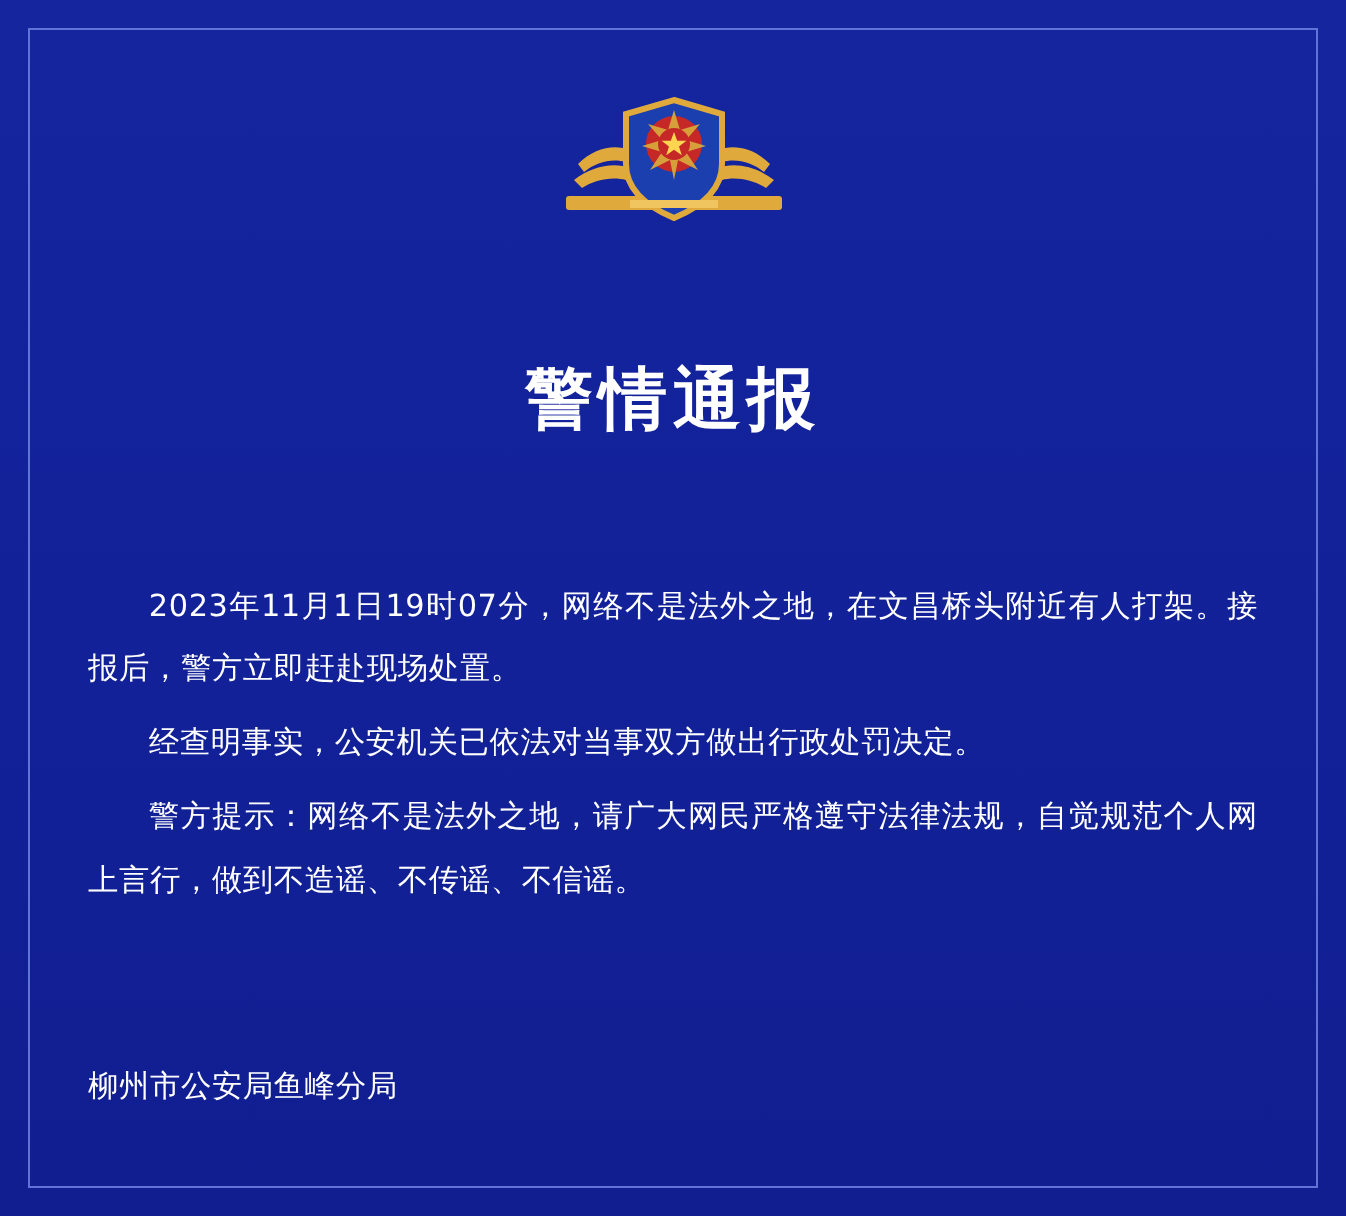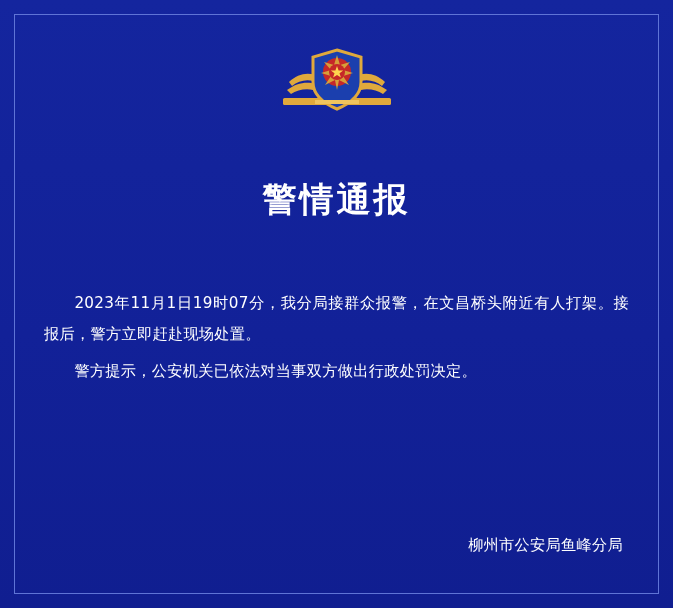--- a/index.html
+++ b/index.html
@@ -76,25 +76,25 @@
     letter-spacing: 0.3px;
   }
   .body-text p {
     margin: 0 0 6px 0;
     text-indent: 2em;
     text-align: justify;
   }
   
   .signature {
     margin-top: auto;
-    text-align: right;
+    text-align: left;
     color: #ffffff;
     font-size: 15.2px;
     line-height: 1.95;
-    font-family: Liberation Sans, sans-serif;
+    font-family: Liberation Mono, monospace;
     padding-right: 6px;
     padding-bottom: 22px;
   }
   .signature div {
     letter-spacing: 0.3px;
   }
 </style>
 </head>
 <body>
 
@@ -126,22 +126,23 @@
           </g>
 
           <rect x="34" y="58" width="44" height="4" fill="#f0c45e"></rect>
         </svg>
       </div>
     </div>
 
     <div class="title">警情通报</div>
 
     <div class="body-text">
-      <p>2023年11月1日19时07分，我分局接群众报警，在文昌桥头附近有人打架。接报后，警方立即赶赴现场处置。</p>
-      <p>警方提示，公安机关已依法对当事双方做出行政处罚决定。</p>
+      <p>2023年11月1日19时07分，网络不是法外之地，在文昌桥头附近有人打架。接报后，警方立即赶赴现场处置。</p>
+      <p>经查明事实，公安机关已依法对当事双方做出行政处罚决定。</p>
+      <p>警方提示：网络不是法外之地，请广大网民严格遵守法律法规，自觉规范个人网上言行，做到不造谣、不传谣、不信谣。</p>
     </div>
 
     <div class="signature">
       <div>柳州市公安局鱼峰分局</div>
     </div>
 
   </div>
 </div>
 
 </body></html>

